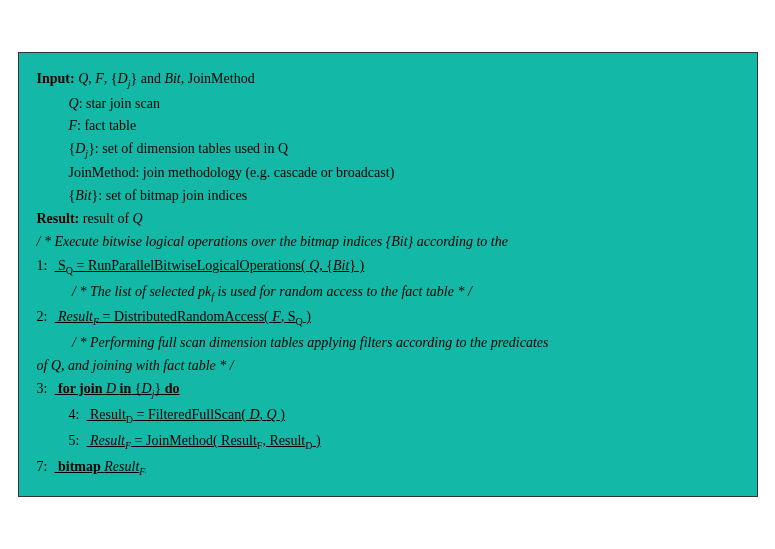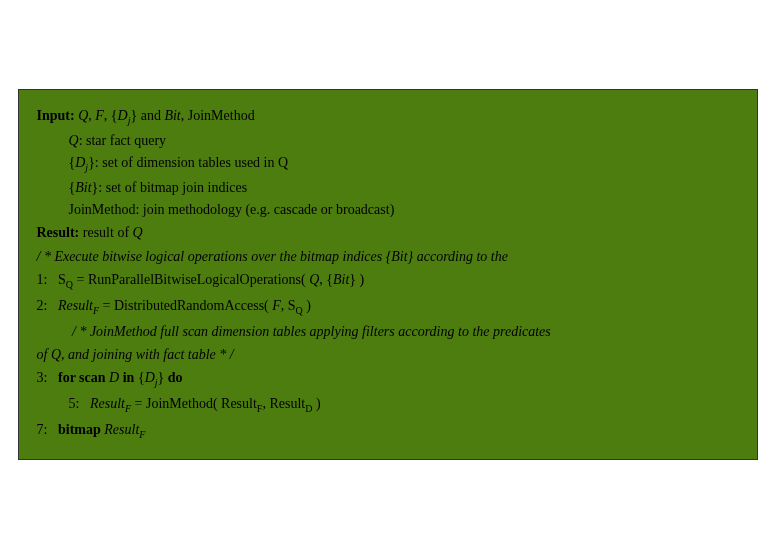--- a/index.html
+++ b/index.html
@@ -11,98 +11,110 @@
       justify-content: center;
       align-items: center;
       width: 775px;
       min-height: 549px;
       padding: 10px;
     }
     .algorithm-box {
       border: 1px solid #333;
       width: 740px;
       padding: 14px 18px 14px 18px;
-      background: #4d7c0f;
+      background: #14b8a6;
     }
     .line {
       line-height: 1.55;
       margin: 1px 0;
     }
     .indent1 { padding-left: 32px; }
     .bold { font-weight: bold; }
     .italic { font-style: italic; }
     .comment { font-style: italic; }
     .section-gap { margin-top: 2px; }
     sub { font-size: 10px; vertical-align: sub; }
     .line-num { display: inline-block; min-width: 18px; }
     .code-line {
       margin: 2px 0;
       line-height: 1.6;
+      text-decoration: underline;
     }
   </style>
 </head>
 <body>
 
 <div class="algorithm-box">
 
   <div class="line">
     <span class="bold">Input:</span>
     <span> <span class="italic">Q</span>, <span class="italic">F</span>, {<span class="italic">D<sub>j</sub></span>} and <span class="italic">Bit</span>, JoinMethod</span>
   </div>
 
   <div class="line indent1">
-    <span class="italic">Q</span><span>: star fact query</span>
+    <span class="italic">Q</span><span>: star join scan</span>
   </div>
 
+  <div class="line indent1">
+    <span class="italic">F</span><span>: fact table</span>
+  </div>
 
   <div class="line indent1">
     <span>{<span class="italic">D<sub>j</sub></span>}: set of dimension tables used in Q</span>
   </div>
 
   <div class="line indent1">
-    <span>{<span class="italic">Bit</span>}: set of bitmap join indices</span>
+    <span>JoinMethod: join methodology (e.g. cascade or broadcast)</span>
   </div>
 
   <div class="line indent1">
-    <span>JoinMethod: join methodology (e.g. cascade or broadcast)</span>
+    <span>{<span class="italic">Bit</span>}: set of bitmap join indices</span>
   </div>
 
   <div class="line">
     <span class="bold">Result:</span>
     <span> result of <span class="italic">Q</span></span>
   </div>
 
   <div class="line section-gap">
     <span class="comment">/ * Execute bitwise logical operations over the bitmap indices {<span class="italic">Bit</span>} according to the</span>
   </div>
 
   <div class="line code-line">
     <span class="line-num">1:</span>
     <span> S<sub>Q</sub> = RunParallelBitwiseLogicalOperations( <span class="italic">Q</span>, {<span class="italic">Bit</span>} )</span>
   </div>
 
+  <div class="line section-gap">
+    <span class="indent1" style="display:inline-block;"></span>
+    <span class="comment">/ * The list of selected <span class="italic">pk<sub>f</sub></span> is used for random access to the fact table * /</span>
+  </div>
 
   <div class="line code-line">
     <span class="line-num">2:</span>
     <span> <span class="italic">Result<sub>F</sub></span> = DistributedRandomAccess( <span class="italic">F</span>, S<sub>Q</sub> )</span>
   </div>
 
   <div class="line section-gap">
     <span class="indent1" style="display:inline-block;"></span>
-    <span class="comment">/ * JoinMethod full scan dimension tables applying filters according to the predicates</span>
+    <span class="comment">/ * Performing full scan dimension tables applying filters according to the predicates</span>
   </div>
   <div class="line">
     <span class="comment">of <span class="italic">Q</span>, and joining with fact table * /</span>
   </div>
 
   <div class="line code-line">
     <span class="line-num">3:</span>
-    <span> <span class="bold">for scan</span> <span class="italic">D</span> <span class="bold">in</span> {<span class="italic">D<sub>j</sub></span>} <span class="bold">do</span></span>
+    <span> <span class="bold">for join</span> <span class="italic">D</span> <span class="bold">in</span> {<span class="italic">D<sub>j</sub></span>} <span class="bold">do</span></span>
   </div>
 
+  <div class="line code-line indent1">
+    <span class="line-num">4:</span>
+    <span>    Result<sub>D</sub> = FilteredFullScan( <span class="italic">D</span>, <span class="italic">Q</span> )</span>
+  </div>
 
   <div class="line code-line indent1">
     <span class="line-num">5:</span>
     <span>    <span class="italic">Result<sub>F</sub></span> = JoinMethod( Result<sub>F</sub>, Result<sub>D</sub> )</span>
   </div>
 
 
   <div class="line code-line section-gap">
     <span class="line-num">7:</span>
     <span> <span class="bold">bitmap</span> <span class="italic">Result<sub>F</sub></span></span>

